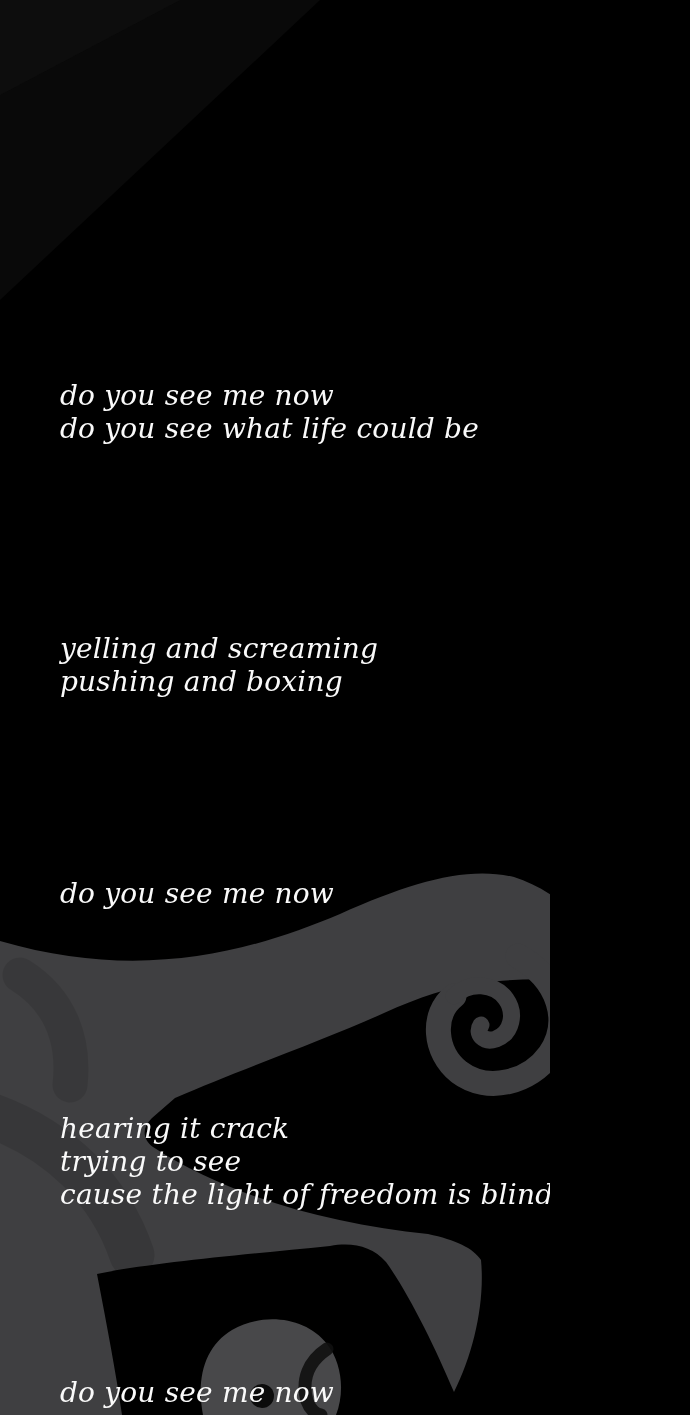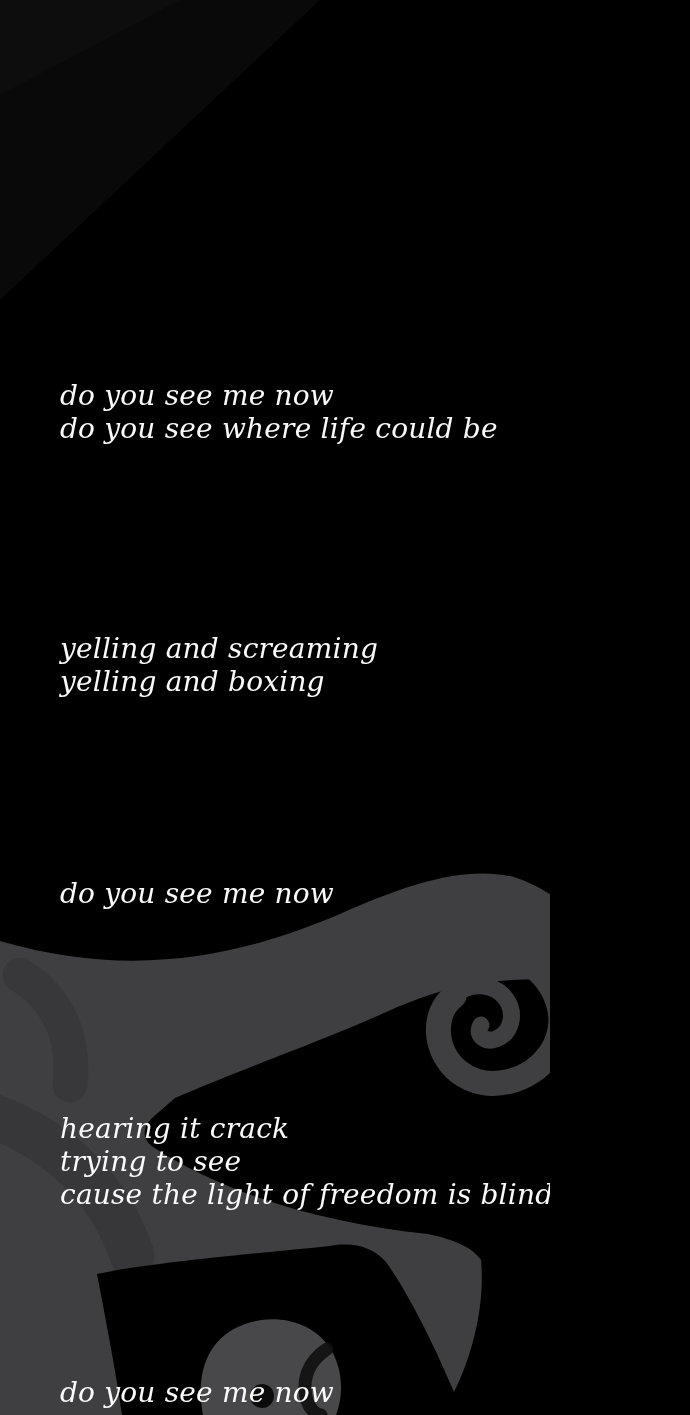--- a/index.html
+++ b/index.html
@@ -89,26 +89,26 @@
              C 309 1361, 301 1379, 307 1401
              C 311 1412, 317 1414, 321 1415" fill="none" stroke="#101010" stroke-width="13" stroke-linecap="round" opacity="0.9"></path>
     <circle cx="262" cy="1396" r="12" fill="#0b0b0b"></circle>
 
     <path d="M -10 1115 C 60 1140, 110 1190, 132 1255" fill="none" stroke="#000000" stroke-width="45" stroke-linecap="round" opacity="0.12"></path>
     <path d="M 20 975 C 60 1000, 75 1040, 70 1085" fill="none" stroke="#000000" stroke-width="35" stroke-linecap="round" opacity="0.10"></path>
   </svg>
 
   <div class="stanza stanza-1">
     <div>do you see me now</div>
-    <div>do you see where life could be</div>
+    <div>do you see what life could be</div>
   </div>
 
   <div class="stanza stanza-2">
     <div>yelling and screaming</div>
-    <div>yelling and boxing</div>
+    <div>pushing and boxing</div>
   </div>
 
   <div class="stanza stanza-3">
     <div>do you see me now</div>
   </div>
 
   <div class="stanza stanza-4">
     <div>hearing it crack</div>
     <div>trying to see</div>
     <div>cause the light of freedom is blinding my eyes</div>

